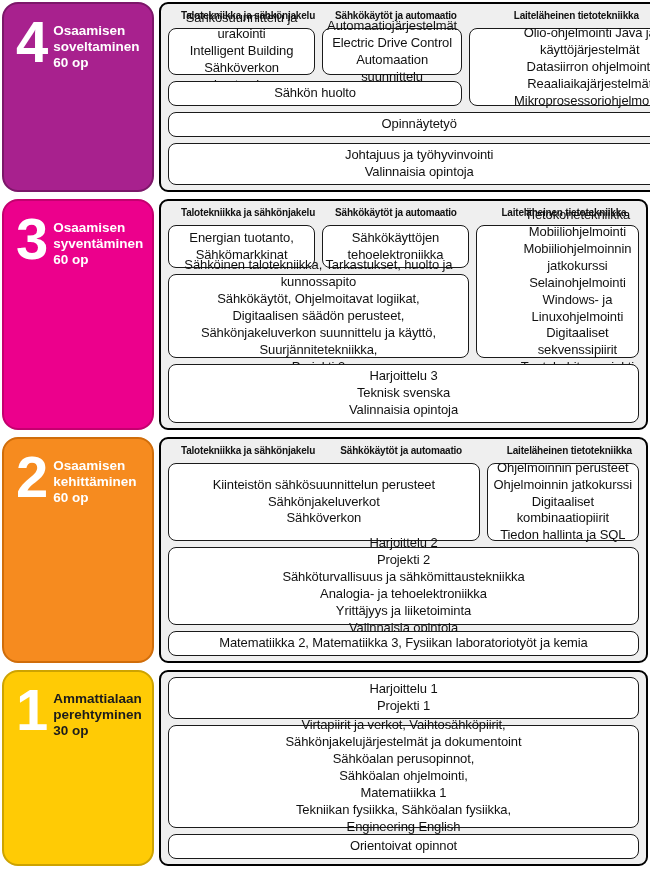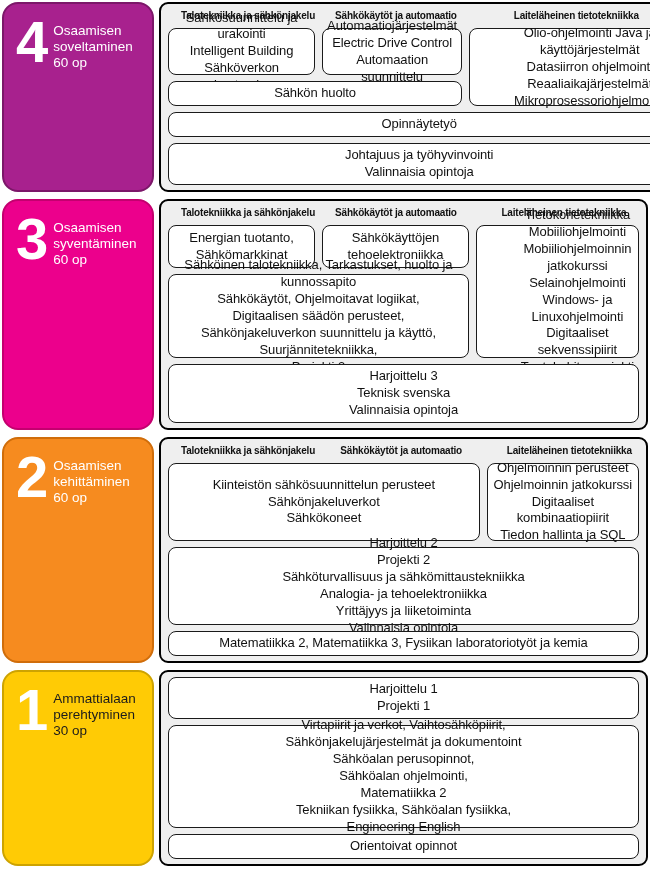--- a/index.html
+++ b/index.html
@@ -25,21 +25,21 @@
   }
   .level-l4 { background:var(--level4-fill); border-color:var(--level4-border); }
   .level-l3 { background:var(--level3-fill); border-color:var(--level3-border); }
   .level-l2 { background:var(--level2-fill); border-color:var(--level2-border); }
   .level-l1 { background:var(--level1-fill); border-color:var(--level1-border); }
   .level-number {
     font-size:58px; font-weight:bold; color:#ffffff;
     line-height:0.82; letter-spacing:-2px; flex:0 0 auto;
   }
   .level-label {
-    font-size:13.5px; font-weight:normal; color:#ffffff;
+    font-size:13.5px; font-weight:bold; color:#ffffff;
     white-space:pre-line; line-height:1.2; margin:5px 0 0 7px;
   }
   .level-l1 .level-label { color:#1c1c1c; }
 
   
   .panel {
     flex:1 1 auto; box-sizing:border-box;
     background:var(--panel-bg);
     border:2px solid #000; border-radius:9px;
     padding:5px 7px;
@@ -148,21 +148,21 @@
       <div class="level-label">Osaamisen
 kehittäminen
 60 op</div>
     </div>
     <div class="panel panel-l2">
       <div class="colhead h1c">Talotekniikka ja sähkönjakelu</div>
       <div class="colhead h2c">Sähkökäytöt ja automaatio</div>
       <div class="colhead h3c">Laiteläheinen tietotekniikka</div>
       <div class="box span12">Kiinteistön sähkösuunnittelun perusteet
 Sähkönjakeluverkot
-Sähkökoneet</div>
+Sähköverkon</div>
       <div class="box c3">Ohjelmoinnin perusteet
 Ohjelmoinnin jatkokurssi
 Digitaaliset kombinaatiopiirit
 Tiedon hallinta ja SQL</div>
       <div class="box full">Harjoittelu 2
 Projekti 2
 Sähköturvallisuus ja sähkömittaustekniikka
 Analogia- ja tehoelektroniikka
 Yrittäjyys ja liiketoiminta
 Valinnaisia opintoja</div>
@@ -177,20 +177,20 @@
 perehtyminen
 30 op</div>
     </div>
     <div class="panel panel-l1">
       <div class="box full">Harjoittelu 1
 Projekti 1</div>
       <div class="box full">Virtapiirit ja verkot, Vaihtosähköpiirit,
 Sähkönjakelujärjestelmät ja dokumentoint
 Sähköalan perusopinnot,
 Sähköalan ohjelmointi,
-Matematiikka 2
+Matematiikka 1
 Tekniikan fysiikka, Sähköalan fysiikka,
 Engineering English</div>
       <div class="box full">Orientoivat opinnot</div>
     </div>
   </div>
 
 </div>
 
 </body></html>

